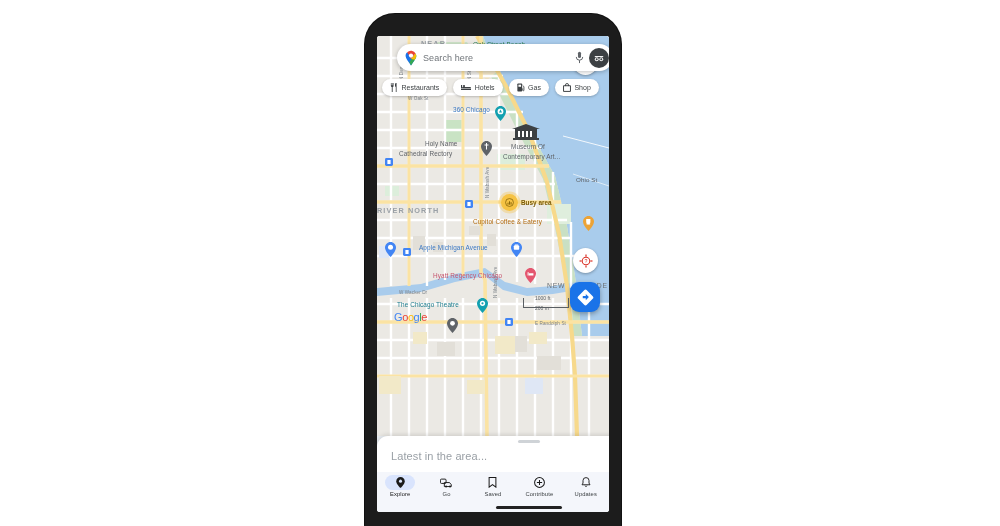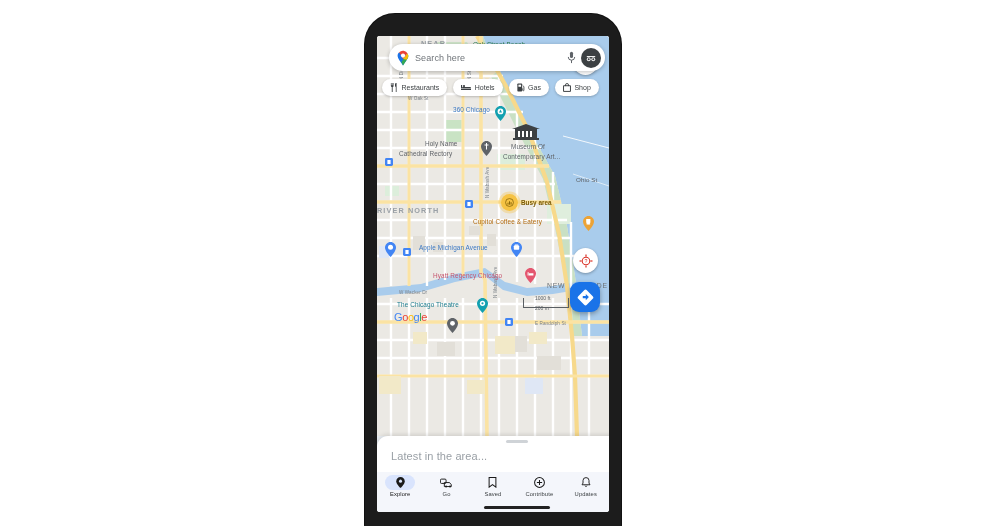--- a/index.html
+++ b/index.html
@@ -72,21 +72,21 @@
   .scale-line{width:44px;height:9px;border-left:1.1px solid #5a5f63;border-bottom:1.1px solid #5a5f63;border-right:1.1px solid #5a5f63;}
   .scale-txt{position:absolute;left:12px;top:-3px;font-size:5px;}
   .scale-txt2{position:absolute;left:12px;top:7px;font-size:5px;}
 
   
   .glogo{position:absolute;left:17px;top:275px;font-size:11px;font-weight:500;letter-spacing:-.4px;}
   .glogo span{font-family:"Liberation Sans",sans-serif;}
   .g1{color:#4285f4}.g2{color:#ea4335}.g3{color:#fbbc05}.g4{color:#4285f4}.g5{color:#34a853}.g6{color:#ea4335}
 
   
-  .searchwrap{position:absolute;left:12px;top:8px;width:216px;height:27px;}
+  .searchwrap{position:absolute;left:20px;top:8px;width:216px;height:27px;}
   .searchbar{
     width:100%;height:100%;background:#fff;border-radius:14px;
     box-shadow:0 1px 4px rgba(0,0,0,.25);
     display:flex;align-items:center;padding:0 4px 0 7px;box-sizing:border-box;gap:5px;
   }
   .search-ph{flex:1;color:#70757a;font-size:9px;letter-spacing:.1px;}
   .avatar{
     width:20px;height:20px;border-radius:50%;background:#3c4043;
     display:flex;align-items:center;justify-content:center;flex:none;
   }
@@ -101,20 +101,21 @@
     display:flex;align-items:center;gap:3.5px;padding:0 8px;
     box-shadow:0 1px 2.5px rgba(0,0,0,.22);flex:none;
   }
   .chip-lbl{font-size:7px;color:#3c4043;white-space:nowrap;}
 
   
   .sheet{
     position:absolute;left:0;bottom:0;width:280px;height:76px;
     background:#fff;border-radius:11px 11px 0 0;
     box-shadow:0 -1px 5px rgba(0,0,0,.14);
+    padding-left:23px;
   }
   .handle{
     position:absolute;left:50%;top:4px;transform:translateX(-50%);
     width:22px;height:2.6px;border-radius:2px;background:#cfd3d7;
   }
   .sheet-title{
     position:absolute;left:14px;top:14px;font-size:11px;color:#9aa0a6;letter-spacing:.1px;
   }
   .navbar{
     position:absolute;left:0;bottom:0;width:232px;height:40px;

